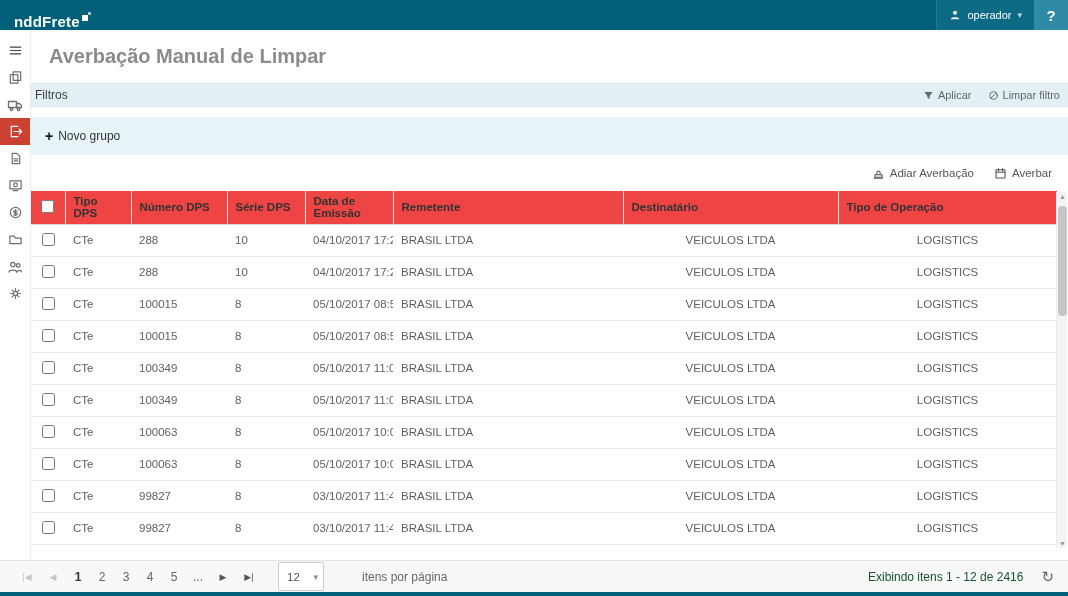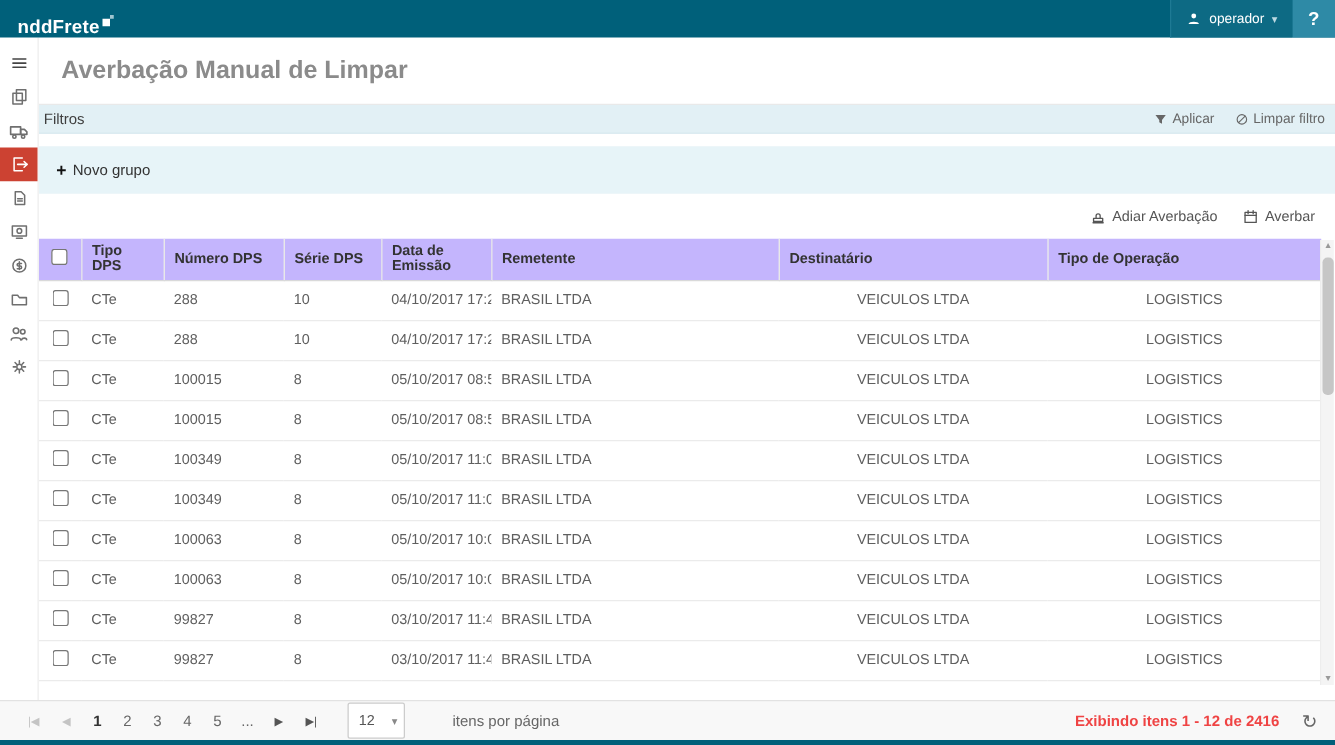--- a/index.html
+++ b/index.html
@@ -35,25 +35,25 @@
   .filters-bar { height:23px; background:#e2f0f5; border-bottom:1px solid #d7e9ef; display:flex; align-items:center; font-size:12px; color:#3f3f3f; }
   .filters-label { margin-left:4px; }
   .filters-actions { margin-left:auto; display:flex; gap:16px; margin-right:8px; align-items:center; }
   .filter-action { display:flex; align-items:center; gap:4px; color:#666; font-size:11px; cursor:pointer; }
 
   .group-band { margin-top:10px; height:38px; background:#e7f4f8; display:flex; align-items:center; font-size:12px; color:#333; }
   .new-group { display:flex; align-items:center; cursor:pointer; margin-left:14px; }
   .plus { color:#111; font-weight:bold; margin-right:5px; font-size:14px; line-height:1; }
 
   .grid-toolbar { height:36px; display:flex; align-items:center; justify-content:flex-end; gap:20px; padding-right:16px; font-size:11.5px; color:#555; }
-  .toolbar-btn { display:flex; align-items:flex-end; gap:5px; cursor:pointer; color:#555; }
+  .toolbar-btn { display:flex; align-items:center; gap:5px; cursor:pointer; color:#555; }
 
   
   table.grid { border-collapse:collapse; table-layout:fixed; width:1026px; font-size:11.5px; color:#5f5f5f; }
-  .grid thead th { font-weight:bold; color:#333; text-align:left; height:33px; border-bottom:1px solid #d9d9d9; border-right:1px solid #e8e8e8; padding:0 8px; cursor:pointer; background:#c4b5fd; }
+  .grid thead th { font-weight:bold; color:#333; text-align:left; height:33px; border-bottom:1px solid #d9d9d9; border-right:1px solid #e8e8e8; padding:0 8px; cursor:pointer; background:#ef4444; }
   .grid thead th:last-child { border-right:none; }
   .grid tbody td { height:32px; border-bottom:1px solid #ebebeb; padding:0 8px; white-space:nowrap; overflow:hidden; }
   .grid .cb { text-align:center; padding:0; }
   .grid td.center { text-align:center; }
   .grid input[type=checkbox] { width:13px; height:13px; accent-color:#aaa; cursor:pointer; }
 
   
   .vscroll { position:absolute; top:162px; right:1px; width:11px; height:356px; background:#f4f4f4; border-left:1px solid #ededed; }
   .vscroll .thumb { position:absolute; top:14px; left:1px; width:9px; height:110px; background:#c6c6c6; border-radius:4px; }
   .vscroll .arr { position:absolute; left:0; width:11px; text-align:center; font-size:7px; color:#999; }
@@ -63,21 +63,21 @@
   .pager { position:absolute; left:0; right:0; bottom:4px; height:32px; background:#f8f8f8; border-top:1px solid #e2e2e2; display:flex; align-items:center; font-size:12px; color:#666; padding:0 14px; z-index:25; }
   .pg-btn { width:26px; text-align:center; font-size:9px; color:#555; cursor:pointer; }
   .pg-btn.disabled { color:#c4c4c4; cursor:default; }
   .pg-page { min-width:24px; text-align:center; cursor:pointer; color:#666; padding:4px 0; }
   .pg-page.current { font-weight:bold; color:#333; }
   .pg-ellipsis { min-width:24px; text-align:center; color:#666; cursor:pointer; }
   .pagesize { margin-left:16px; width:46px; height:29px; border:1px solid #ccc; border-radius:2px; background:#fff; display:flex; align-items:center; font-size:11.5px; color:#555; cursor:pointer; }
   .pagesize .val { padding-left:8px; }
   .pagesize .caret { margin-left:auto; padding-right:5px; color:#888; font-size:9px; }
   .perpage { margin-left:10px; color:#666;padding-left:28px; }
-  .pg-status { margin-left:auto; color:#ef4444;font-weight:bold; }
+  .pg-status { margin-left:auto; color:#14532d; }
   .refresh { margin-left:18px; font-size:15px; color:#666; cursor:pointer; }
 
   .bottom-strip { position:absolute; left:0; right:0; bottom:0; height:4px; background:#00607a; }
 </style>
 </head>
 <body>
 
 <div class="topbar">
   <div class="brand">
     <span>nddFrete</span>

